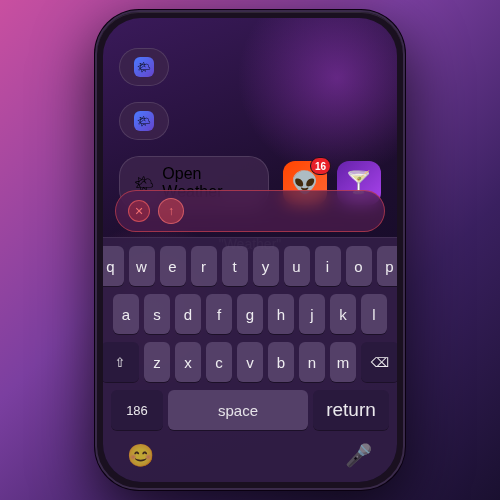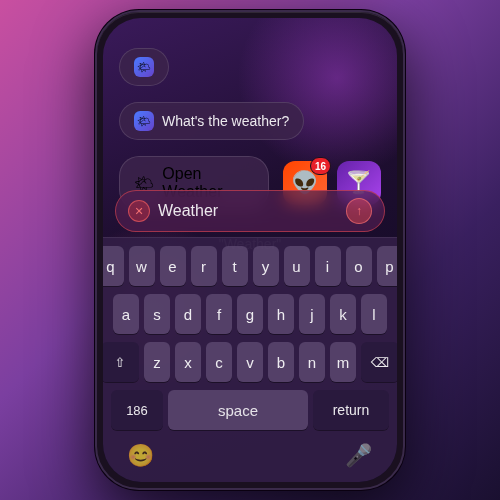--- a/index.html
+++ b/index.html
@@ -278,21 +278,21 @@
       flex: 4;
       max-width: 140px;
       font-size: 15px;
       color: rgba(255,255,255,0.85);
       text-align: right;
     }
 
     .key-return {
       flex: 2;
       max-width: 76px;
-      font-size: 14px;
+      font-size: 19px;
     }
 
     .key-123 {
       flex: 1.5;
       max-width: 52px;
       font-size: 13px;
     }
 
     .bottom-bar {
       display: flex;
@@ -324,21 +324,20 @@
 
       <div style="margin-bottom:8px;">
         <div class="suggestion-pill">
           <div class="pill-icon">🌤</div>
         </div>
       </div>
 
       <div style="margin-bottom:8px;">
         <div class="suggestion-pill">
           <div class="pill-icon">🌤</div>
-          <span class="pill-text">What's the weather?</span>
         </div>
       </div>
 
       <div class="open-weather-row">
         <div class="open-weather-pill">
           <div class="pill-icon">🌤</div>
           <span class="pill-text">Open Weather</span>
         </div>
         <div class="app-icons-row">
           <div class="app-icon-container">
@@ -351,21 +350,20 @@
             <div class="app-icon app-icon-cocktail">
               <span>🍸</span>
             </div>
           </div>
         </div>
       </div>
     </div>
 
     <div class="search-bar">
       <div class="search-bar-icon">✕</div>
-      <div class="search-input-text">Weather</div>
       <div class="search-submit-btn">
         <span style="color:rgba(255,120,120,0.9); font-size:12px;">↑</span>
       </div>
     </div>
 
     <div class="search-hint">"Weather"</div>
 
     <div class="keyboard">
 
       <div class="key-row">

